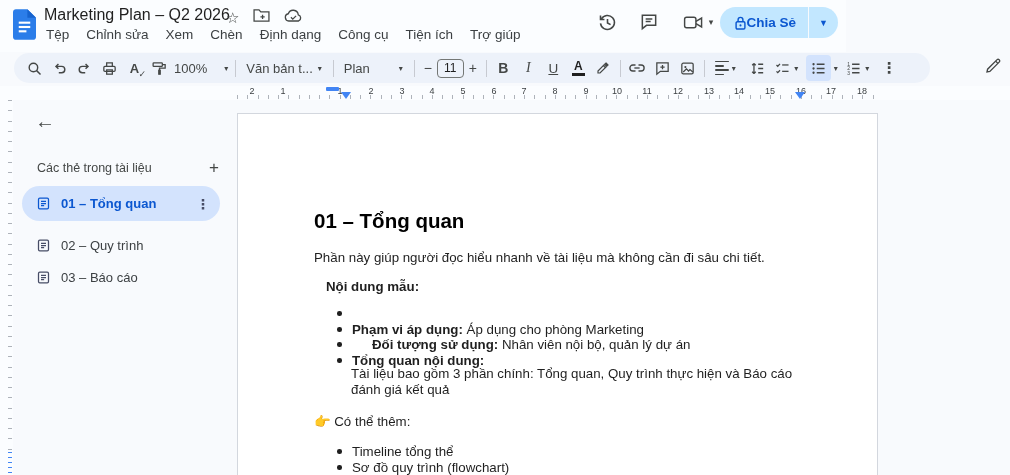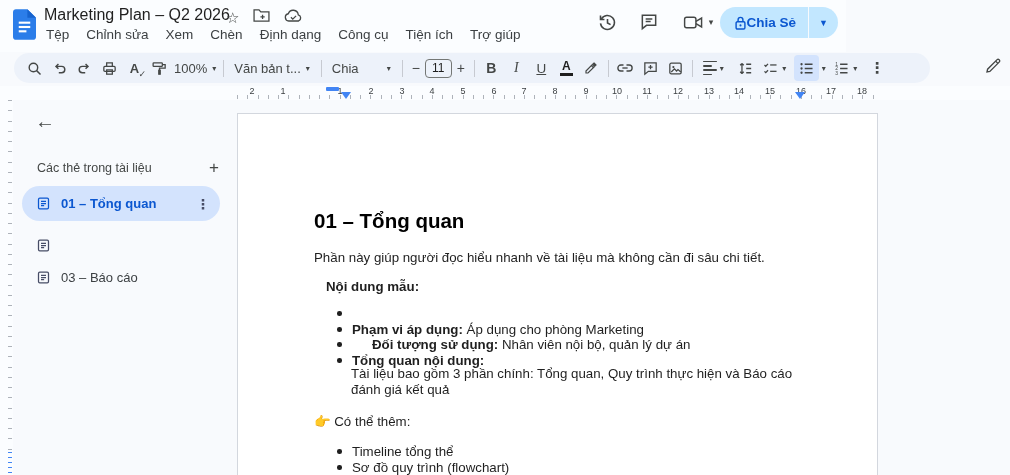--- a/index.html
+++ b/index.html
@@ -191,32 +191,32 @@
       <span style="font-size:13px;font-weight:700;">A</span>
       <span style="position:absolute;right:1px;bottom:2px;font-size:9px;font-weight:700;">✓</span>
     </span>
     <span class="tbtn">
       <svg width="17" height="17" viewBox="0 0 24 24" fill="none" stroke="#444746" stroke-width="1.8">
           <rect x="3" y="4" width="13" height="5" rx="1"></rect>
           <path d="M16 6.5h4v5h-8v3"></path>
           <rect x="11" y="14.5" width="2" height="5.5" fill="#444746"></rect>
         </svg>
     </span>
-    <span class="tbtn" style="min-width:46px;">
+    <span class="tbtn" style="min-width:46px;gap:12px;">
       <span class="tlabel">100%</span>
         <span class="tcaret">▾</span>
     </span>
     <span class="tsep"></span>
     <span class="tbtn" style="min-width:86px;justify-content:center;padding:0 4px;">
       <span class="tlabel">Văn bản t...</span>
         <span class="tcaret">▾</span>
     </span>
     <span class="tsep"></span>
     <span class="tbtn" style="min-width:72px;justify-content:space-between;padding:0 4px;">
-      <span class="tlabel">Chia</span>
+      <span class="tlabel">Plan</span>
         <span class="tcaret">▾</span>
     </span>
     <span class="tsep"></span>
     <span class="tbtn" style="min-width:18px;font-size:14px;">−</span>
     <span id="font-size-box">11</span>
     <span class="tbtn" style="min-width:18px;font-size:14px;">+</span>
     <span class="tsep"></span>
     <span class="tbtn glyph-b">B</span>
     <span class="tbtn glyph-i">I</span>
     <span class="tbtn glyph-u">U</span>
@@ -355,20 +355,21 @@
       <span class="lbl">01 – Tổng quan</span>
       <span class="kebab">⋮</span>
     </div>
     <div class="tab-item" style="top:128px;">
       <span class="doc-ic">
         <svg width="15" height="15" viewBox="0 0 24 24" fill="none" stroke="#474d66" stroke-width="2">
             <rect x="4" y="3.5" width="16" height="17" rx="2"></rect>
             <path d="M8 8.5h8M8 12h8M8 15.5h5"></path>
           </svg>
       </span>
+      <span class="lbl">02 – Quy trình</span>
     </div>
     <div class="tab-item" style="top:160px;">
       <span class="doc-ic">
         <svg width="15" height="15" viewBox="0 0 24 24" fill="none" stroke="#474d66" stroke-width="2">
             <rect x="4" y="3.5" width="16" height="17" rx="2"></rect>
             <path d="M8 8.5h8M8 12h8M8 15.5h5"></path>
           </svg>
       </span>
       <span class="lbl">03 – Báo cáo</span>
     </div>

